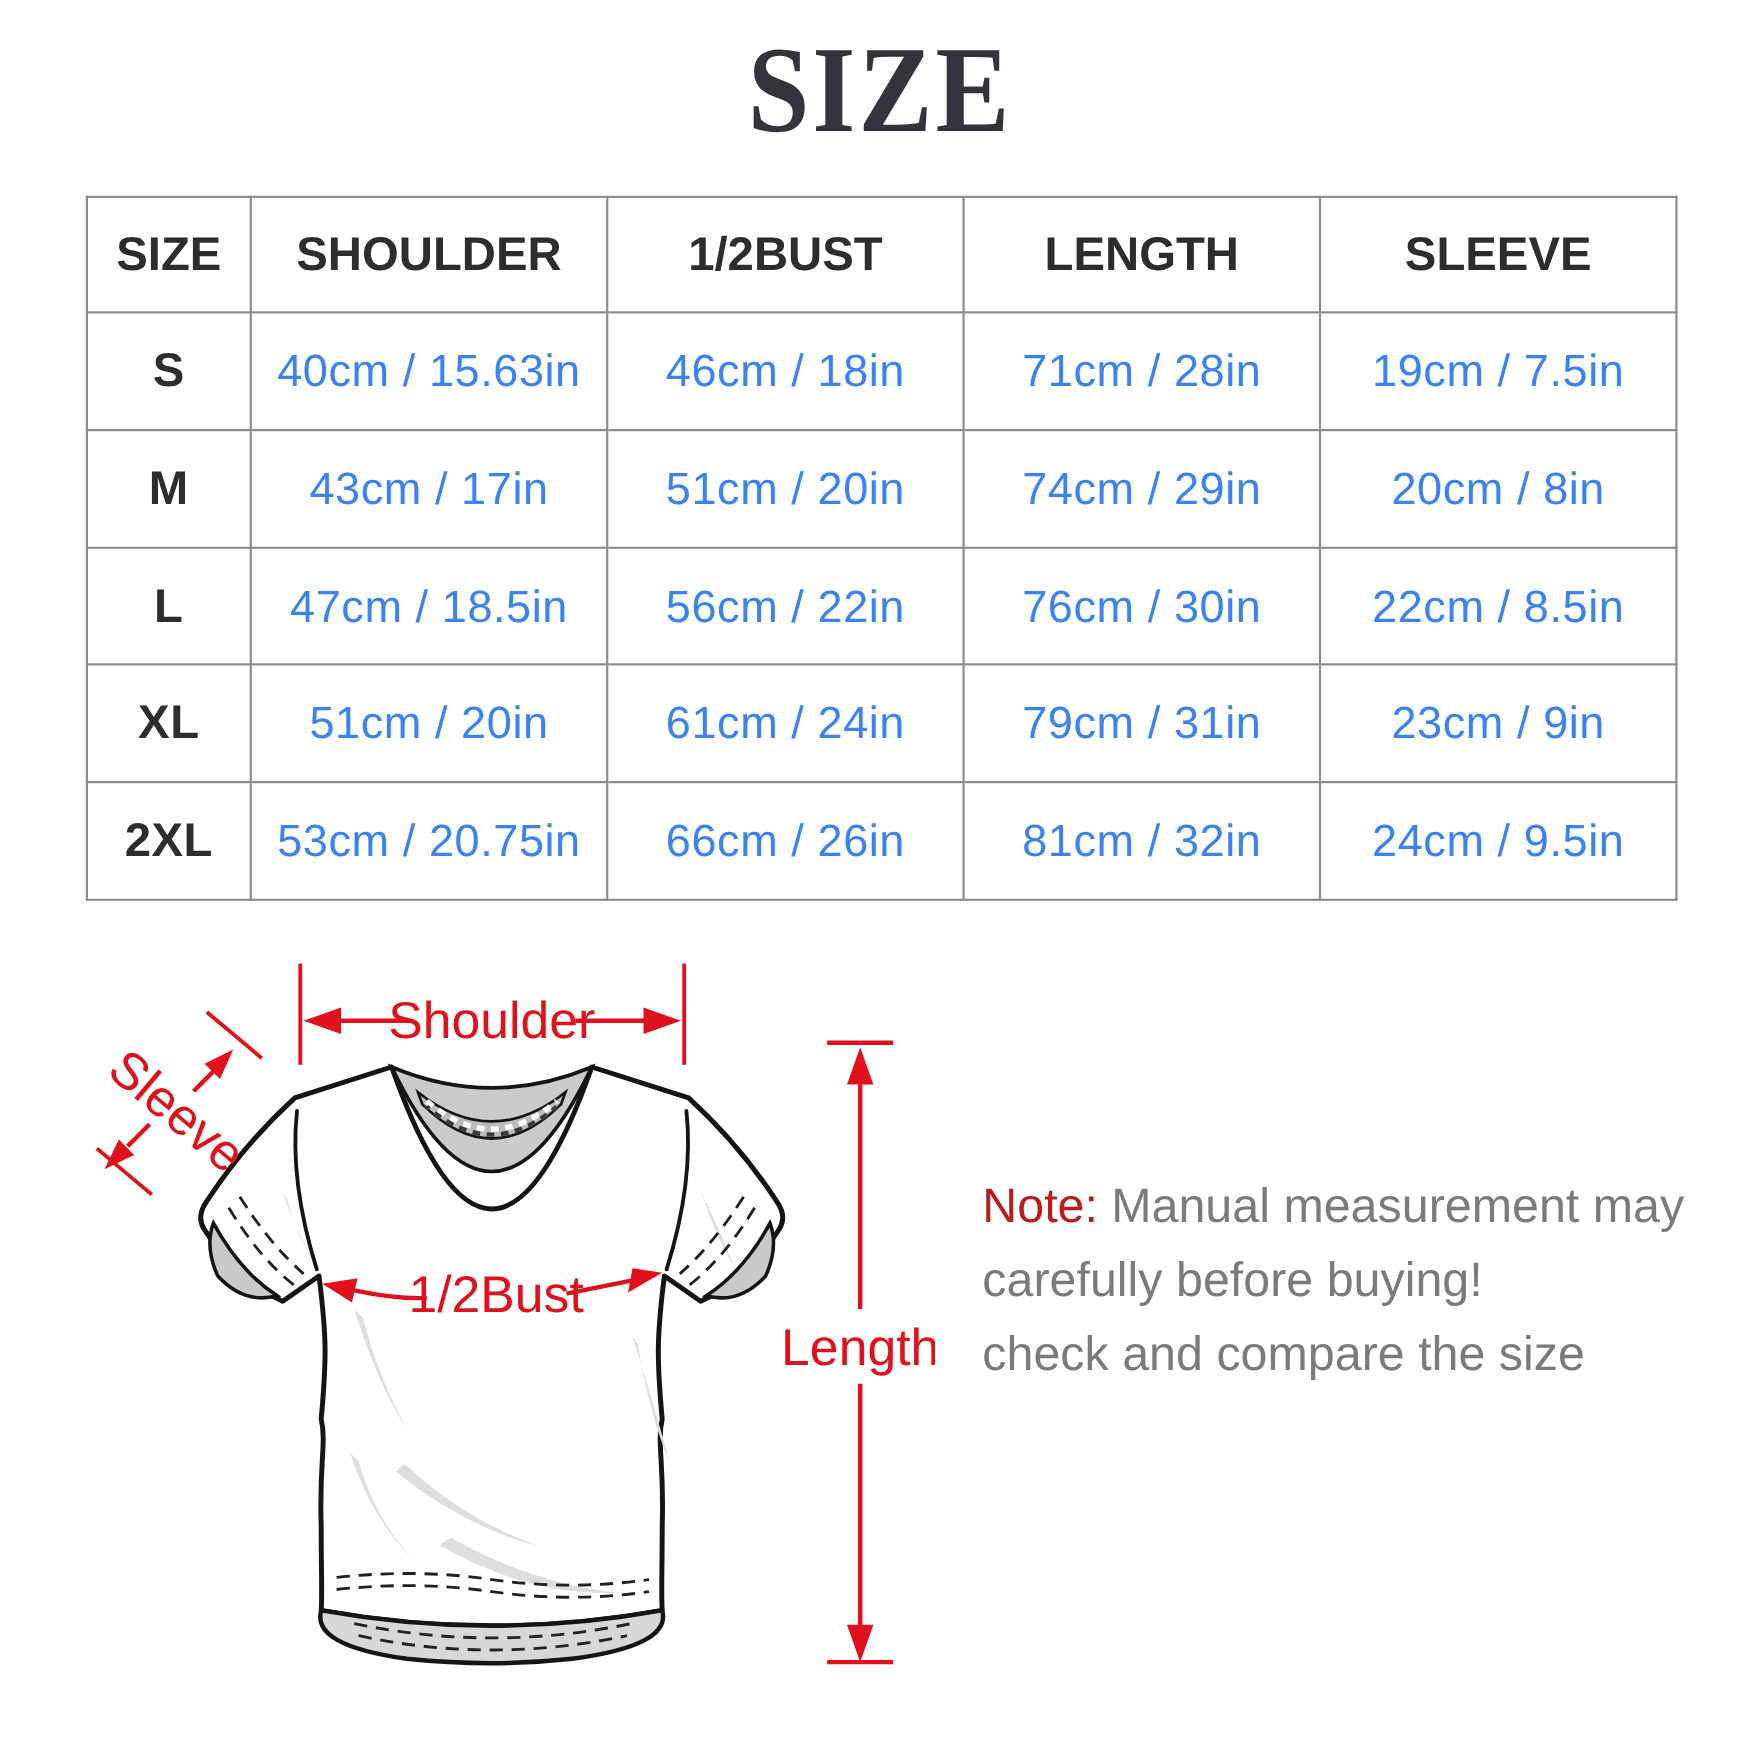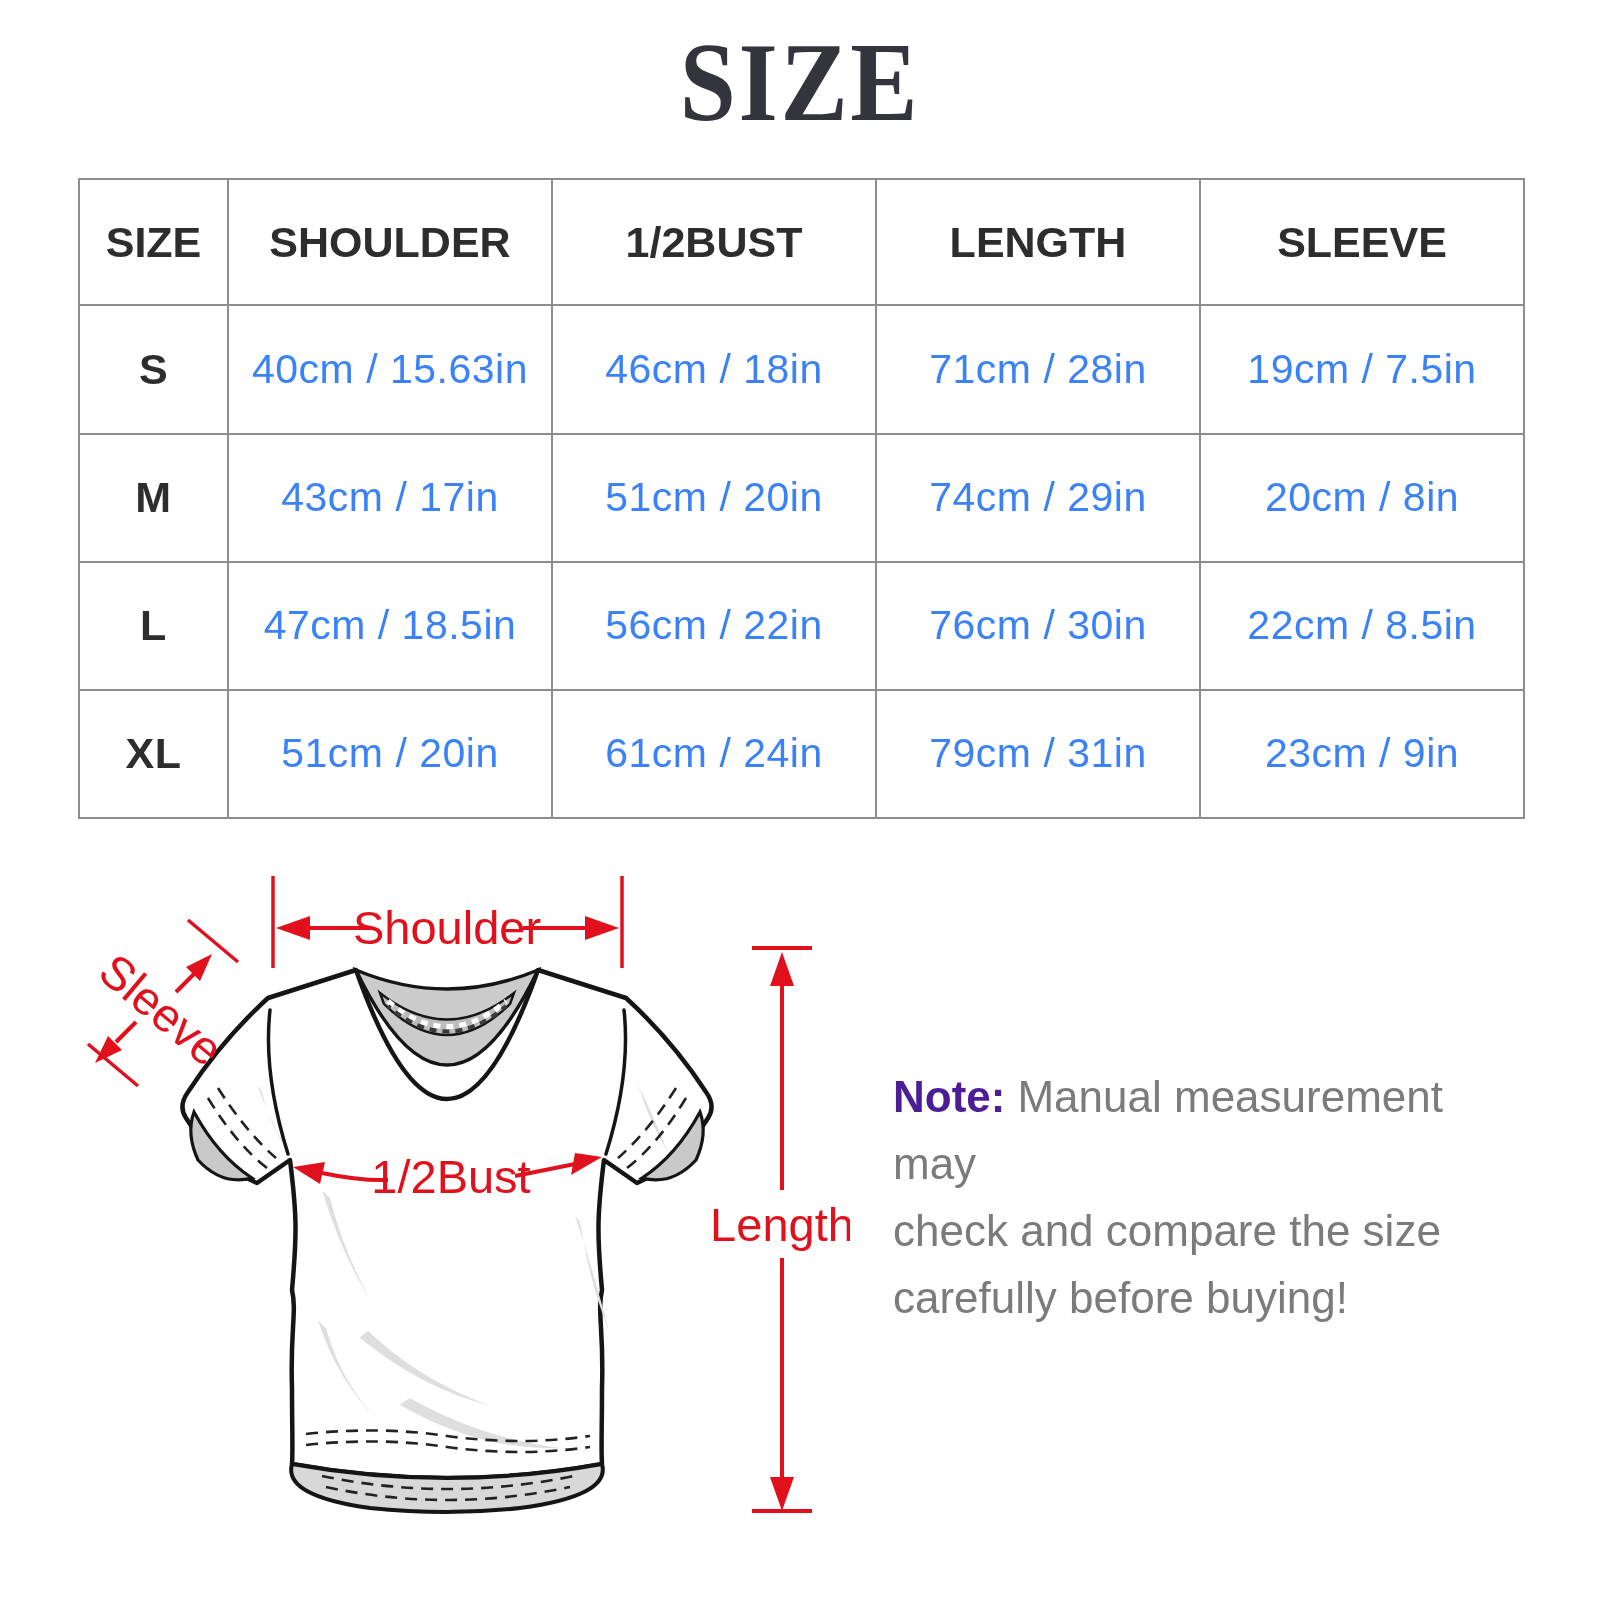--- a/index.html
+++ b/index.html
@@ -21,21 +21,21 @@
   .size-table th{font-size:43px;font-weight:700;color:#2d2d2d;height:70px;}
   .size-table td{font-size:41px;color:#3b82f6;height:71px;letter-spacing:.5px;}
   .size-table td.size-col{font-weight:700;color:#2d2d2d;font-size:43px;}
 
   .diagram{position:absolute;left:60px;top:860px;width:790px;height:720px;}
 
   .note{
     position:absolute;left:893px;top:1063px;width:640px;
     font-size:44px;line-height:67px;color:#7b7b7b;
   }
-  .note b{color:#4c1d95;font-weight:700;margin-right:12px;}
+  .note b{color:#b91c1c;font-weight:400;margin-right:12px;}
 
   .shirt-line{fill:none;stroke:#151515;stroke-width:4.5;stroke-linecap:round;stroke-linejoin:round;}
   .stitch{fill:none;stroke:#222;stroke-width:2.6;stroke-dasharray:12 8;stroke-linecap:butt;}
   .wrinkle{fill:#dedede;stroke:none;}
   .red-stroke{stroke:#e0111c;stroke-width:4;fill:none;stroke-linecap:butt;}
   .red-fill{fill:#e0111c;stroke:none;}
   .red-label{fill:#e0111c;font-family:"Liberation Sans",sans-serif;font-size:47px;}
 </style>
 </head>
 <body>
@@ -78,20 +78,27 @@
     <td>56cm / 22in</td>
     <td>76cm / 30in</td>
     <td>22cm / 8.5in</td>
   </tr>
   <tr>
     <td class="size-col">XL</td>
     <td>51cm / 20in</td>
     <td>61cm / 24in</td>
     <td>79cm / 31in</td>
     <td>23cm / 9in</td>
+  </tr>
+  <tr>
+    <td class="size-col">2XL</td>
+    <td>53cm / 20.75in</td>
+    <td>66cm / 26in</td>
+    <td>81cm / 32in</td>
+    <td>24cm / 9.5in</td>
   </tr>
 </tbody>
   </table>
 
 <svg class="diagram" viewBox="0 0 790 720" xmlns="http://www.w3.org/2000/svg">
 
   <g>
 
     <path class="shirt-line" fill="#ffffff" style="fill:#ffffff" d="M208,138 L296,110 Q387,368 478,110 L566,138
          Q612,180 646,232 Q656,246 648,258 Q620,304 577,323 L544,300
@@ -167,15 +174,15 @@
     <path class="red-stroke" d="M722,124 V330"></path>
     <text class="red-label" x="722" y="381" text-anchor="middle">Length</text>
     <path class="red-stroke" d="M722,398 V619"></path>
     <polygon class="red-fill" points="722,651 710,617 734,617"></polygon>
     <path class="red-stroke" d="M692,651 H752"></path>
   </g>
 </svg>
 
 <div class="note">
   <div><b>Note:</b><span>Manual measurement may</span></div>
+  <div>carefully before buying!</div>
   <div>check and compare the size</div>
-  <div>carefully before buying!</div>
 </div>
 
 </body></html>

